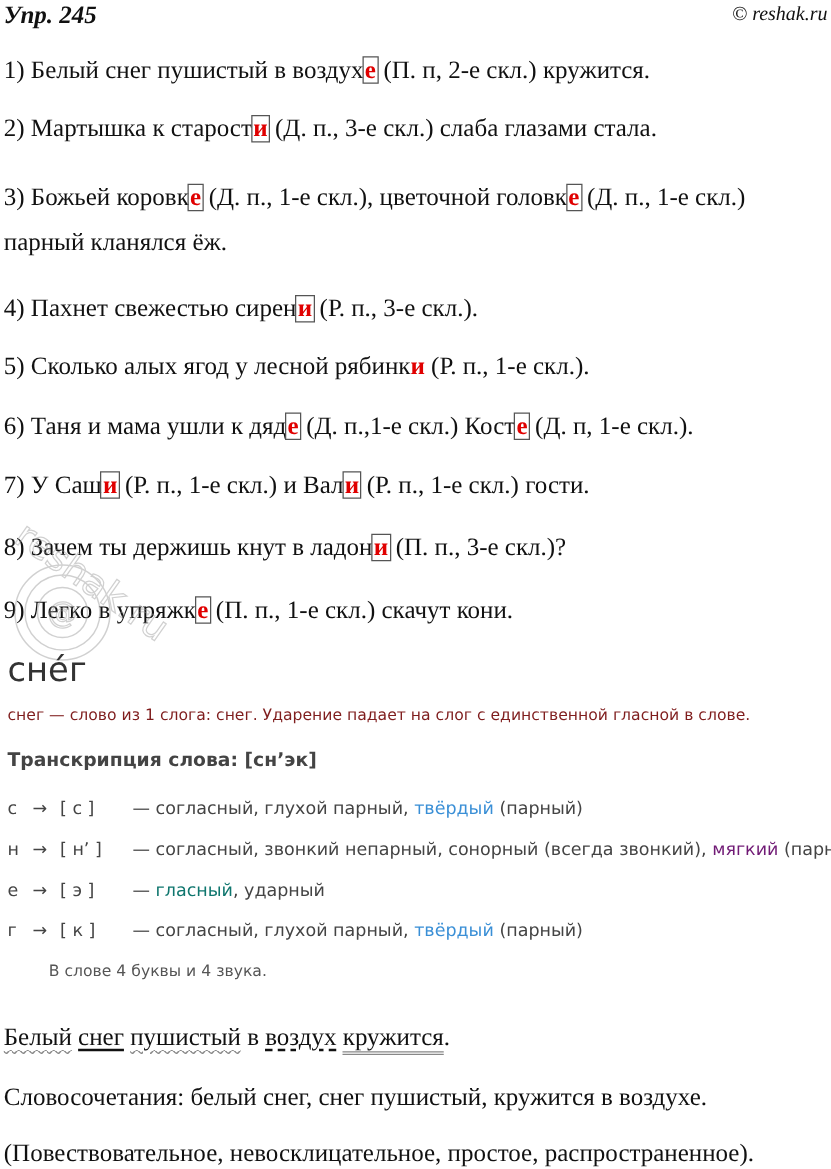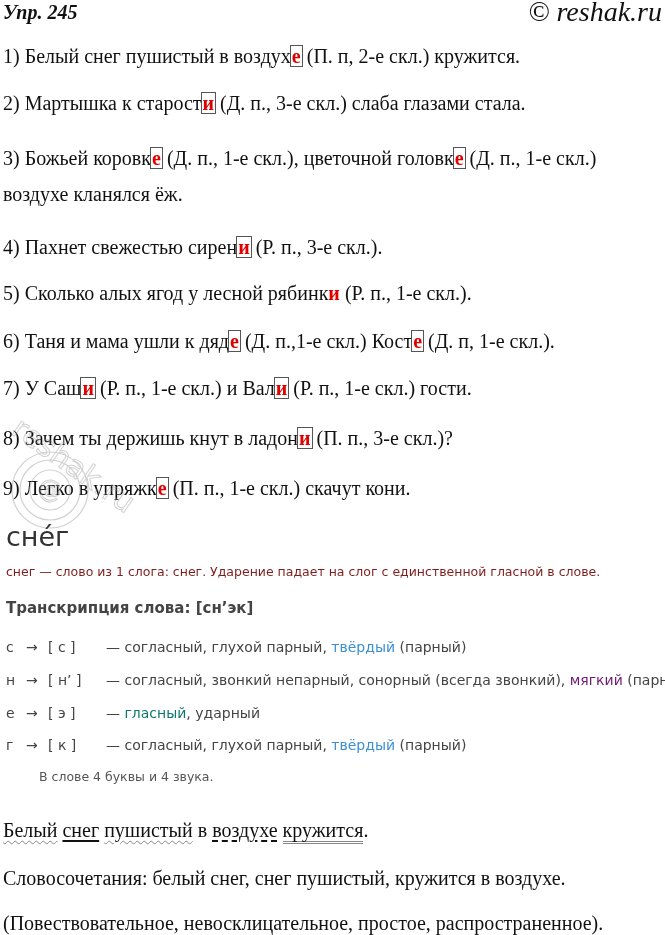--- a/index.html
+++ b/index.html
@@ -2,21 +2,21 @@
 <html><head>
   <meta charset="utf-8">
   <style>
     html, body { margin: 0; padding: 0; background: #ffffff; }
     body {
       width: 665px; height: 935px; position: relative; overflow: hidden;
       font-family: "Liberation Serif", serif; color: #111;
     }
     .header { position: absolute; top: 0; left: 3px; right: 3px; height: 26px; font-style: italic; }
     .ex-title { position: absolute; left: 0; top: 0; font-weight: bold; font-size: 20px; line-height: 24px; }
-    .copyright { position: absolute; right: 0; top: 0; font-size: 28px; line-height: 24px; }
+    .copyright { position: absolute; right: 0; top: 0; font-size: 16px; line-height: 24px; }
     .line { position: absolute; left: 3px; font-size: 20px; line-height: 24px; white-space: nowrap; }
     .hl {
       color: #e00000; font-weight: bold;
       outline: 1px solid #555; outline-offset: 0px;
       padding: 0 1px; display: inline-block; line-height: 20px;
     }
     .hl-plain { color: #e00000; font-weight: bold; }
 
     .watermark {
       position: absolute; left: 10px; top: 405px; width: 180px; height: 130px;
@@ -54,21 +54,21 @@
 </div>
 
 <div class="line" style="top:91px">
   <span>2) Мартышка к старост</span><span class="hl">и</span><span> (Д. п., 3-е скл.) слаба глазами стала.</span>
 </div>
 
 <div class="line" style="top:146px">
   <span>3) Божьей коровк</span><span class="hl">е</span><span> (Д. п., 1-е скл.), цветочной головк</span><span class="hl">е</span><span> (Д. п., 1-е скл.)</span>
 </div>
 <div class="line" style="top:182px">
-  <span>воздухе кланялся ёж.</span>
+  <span>парный кланялся ёж.</span>
 </div>
 
 <div class="line" style="top:235px">
   <span>4) Пахнет свежестью сирен</span><span class="hl">и</span><span> (Р. п., 3-е скл.).</span>
 </div>
 
 <div class="line" style="top:281px">
   <span>5) Сколько алых ягод у лесной рябинк</span><span class="hl-plain">и</span><span> (Р. п., 1-е скл.).</span>
 </div>
 
@@ -108,16 +108,16 @@
 </div>
 <div class="phon phon-row" style="top:703px">
   <span class="let">е</span><span class="arr">→</span><span class="snd">[  э  ]</span><span>— </span><span class="c-red">гласный</span><span>, ударный</span>
 </div>
 <div class="phon phon-row" style="top:735px">
   <span class="let">г</span><span class="arr">→</span><span class="snd">[  к  ]</span><span>— согласный, глухой парный, </span><span class="c-blue">твёрдый</span><span> (парный)</span>
 </div>
 <div class="phon phon-summary">В слове 4 буквы и 4 звука.</div>
 
 <div class="line" style="top:818px">
-  <span class="u-wavy">Белый</span><span> </span><span class="u-solid">снег</span><span> </span><span class="u-wavy">пушистый</span><span> в </span><span class="u-dashdot">воздухе</span><span> </span><span class="u-double">кружится</span><span>.</span>
+  <span class="u-wavy">Белый</span><span> </span><span class="u-solid">снег</span><span> </span><span class="u-wavy">пушистый</span><span> в </span><span class="u-dashdot">воздух</span><span> </span><span class="u-double">кружится</span><span>.</span>
 </div>
 <div class="line" style="top:866px">Словосочетания: белый снег, снег пушистый, кружится в воздухе.</div>
 <div class="line" style="top:911px">(Повествовательное, невосклицательное, простое, распространенное).</div>
 
 </body></html>

